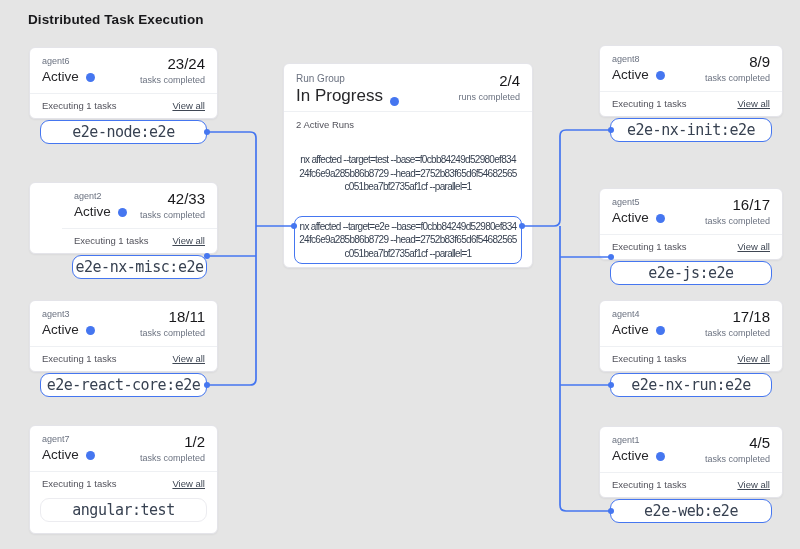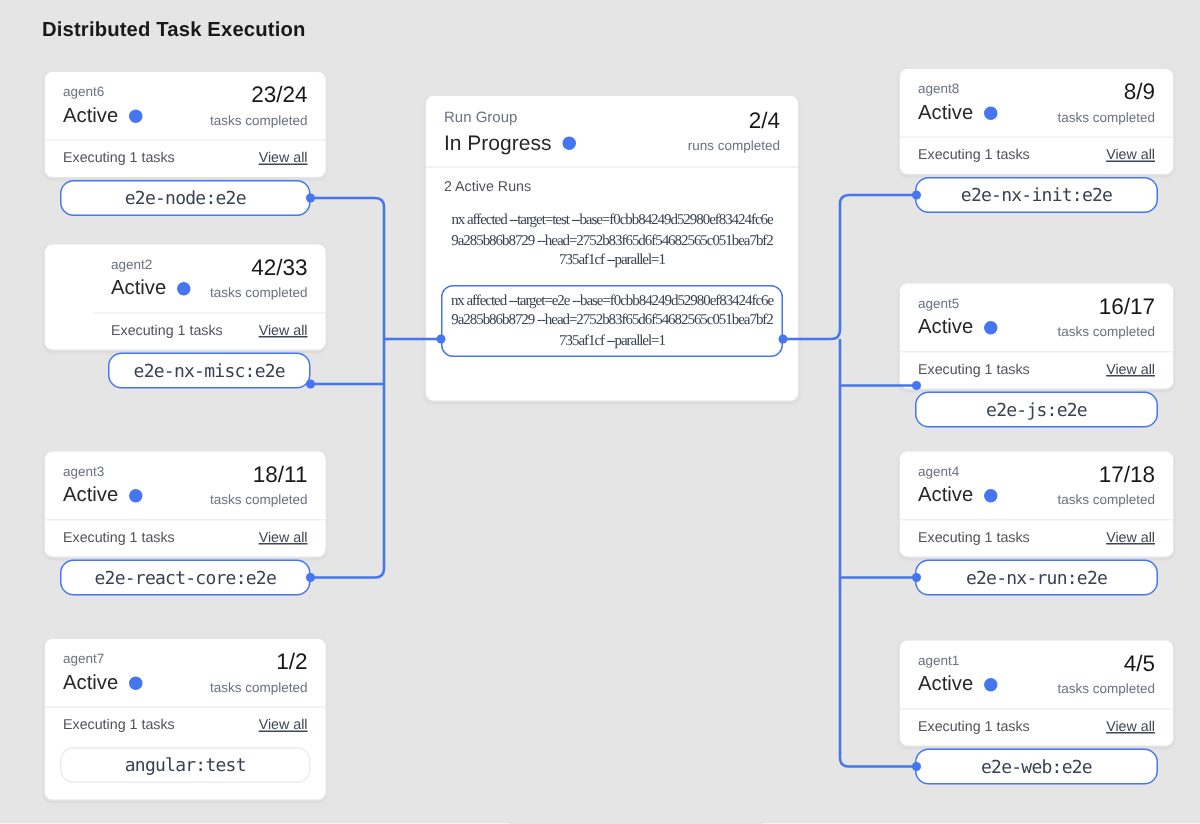--- a/index.html
+++ b/index.html
@@ -29,31 +29,31 @@
   .count-block{text-align:right;}
   .count{font-size:15px;line-height:18px;color:#18181b;font-weight:500;}
   .count-caption{font-size:9px;color:var(--text-gray);line-height:13px;margin-top:1px;}
 
   .agent-body{padding:6px 10px 0;}
   .task-row{display:flex;justify-content:space-between;align-items:flex-start;padding:0 2px;height:13px;
             font-size:9.5px;color:#52525b;}
   .view-all{color:var(--text-mid);text-decoration:underline;cursor:pointer;}
   .task-pill{margin-top:7px;height:24px;border:1.5px solid var(--accent);border-radius:9px;background:#fff;
              display:flex;align-items:center;justify-content:center;
-             font-family:"DejaVu Sans Mono", monospace;font-size:12px;letter-spacing:-0.5px;color:#374151;cursor:pointer;}
+             font-family:"DejaVu Sans Mono", monospace;font-size:15px;letter-spacing:-0.5px;color:#374151;cursor:pointer;}
   .task-pill.plain{border-color:#ececf0;}
 
   .run-card{left:283px;top:63px;width:250px;height:205px;}
   .run-header{height:48px;padding:8px 12px 0;border-bottom:1px solid var(--divider);
               display:flex;justify-content:space-between;align-items:flex-start;}
   .run-label{font-size:10px;color:var(--text-gray);line-height:13px;}
-  .run-status{font-size:14px;color:#27272a;line-height:21px;display:flex;align-items:center;}
+  .run-status{font-size:17px;color:#27272a;line-height:21px;display:flex;align-items:flex-end;}
   .run-body{padding:6px 10px 0;}
   .active-runs{font-size:9.5px;color:#52525b;line-height:13px;padding-left:2px;}
-  .cmd{margin-top:5px;padding:3px 4px;font-family:Liberation Serif, serif;font-size:10px;
+  .cmd{margin-top:18px;padding:3px 4px;font-family:Liberation Sans, sans-serif;font-size:10px;
        line-height:13.5px;letter-spacing:-0.7px;color:#374151;text-align:center;word-break:break-all;
        border:1.5px solid transparent;cursor:pointer;}
   .cmd.highlighted{border-color:var(--accent);border-radius:8px;background:#fff;}
 
   .connector-svg{position:absolute;left:0;top:0;width:800px;height:549px;pointer-events:none;z-index:5;}
   .connector-svg path{fill:none;stroke:var(--accent);stroke-width:1.7;}
   .connector-svg circle{fill:var(--accent);}
 </style>
 </head>
 <body>
@@ -77,21 +77,21 @@
     </div>
     <div class="agent-body">
       <div class="task-row">
         <span>Executing 1 tasks</span>
         <a class="view-all">View all</a>
       </div>
       <div class="task-pill">e2e-node:e2e</div>
     </div>
   </div>
 
-  <div class="card agent-card" style="left:29px;top:162px;padding-left:32px;">
+  <div class="card agent-card" style="left:29px;top:182px;padding-left:32px;">
     <div class="agent-header">
       <div>
         <div class="agent-name">agent2</div>
         <div class="agent-status">
             <span>Active</span>
             <span class="status-dot"></span>
           </div>
       </div>
       <div class="count-block">
         <div class="count">42/33</div>

